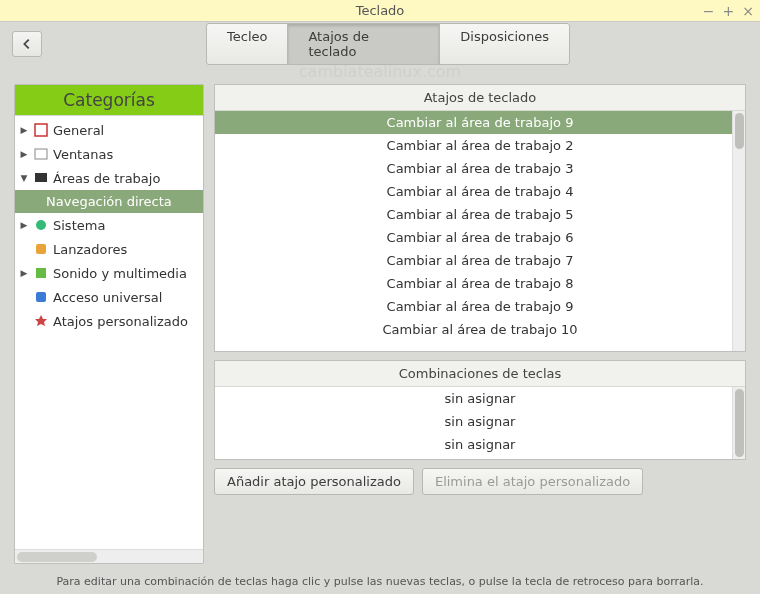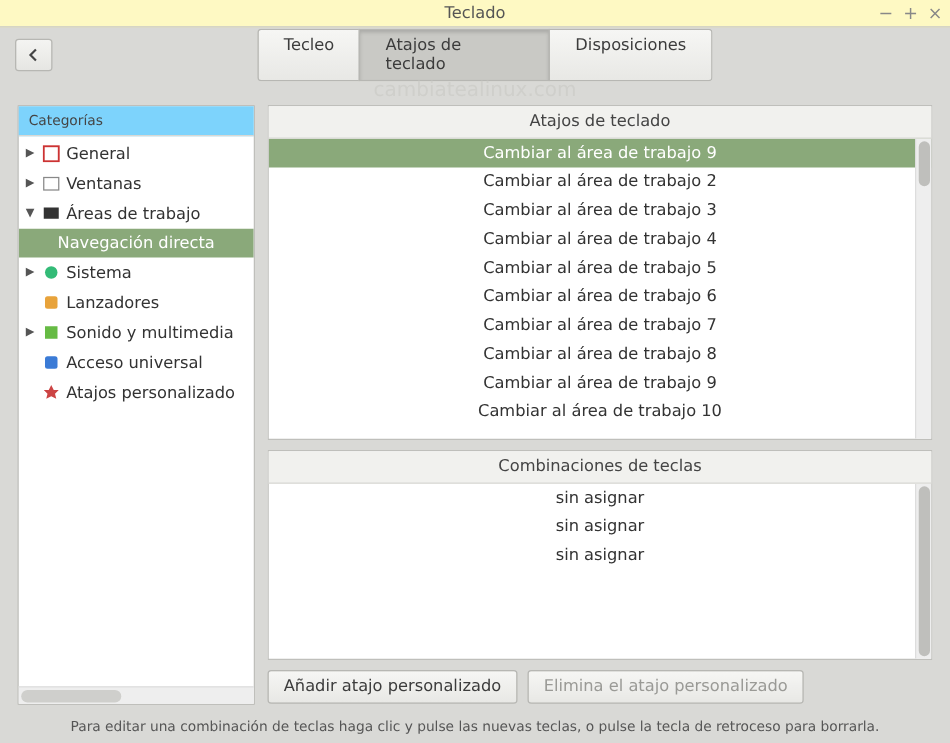--- a/index.html
+++ b/index.html
@@ -92,25 +92,26 @@
     border: 1px solid #bfbfbb;
     border-radius: 1px;
     display: flex;
     flex-direction: column;
   }
   .sidebar {
     width: 190px;
     flex: 0 0 190px;
   }
   .pane-header {
-    background: #7dd3fc;
+    background: #84cc16;
     border-bottom: 1px solid #d8d8d4;
     padding: 5px 8px;
-    font-size: 11px;
+    font-size: 17px;
     color: #444;
+    text-align: center;
   }
   .tree {
     flex: 1;
     overflow: auto;
     padding: 2px 0;
   }
   .tree-item {
     display: flex;
     align-items: center;
     gap: 4px;
@@ -150,21 +151,21 @@
     flex-direction: column;
     gap: 8px;
   }
   .panel {
     background: #fff;
     border: 1px solid #bfbfbb;
     display: flex;
     flex-direction: column;
   }
   .panel.shortcuts { height: 268px; }
-  .panel.combos { flex: 0 0 auto; height: 168px; }
+  .panel.combos { flex: 0 0 auto; height: 100px; }
   .panel-header {
     background: #f1f1ee;
     border-bottom: 1px solid #d8d8d4;
     padding: 5px 8px;
     text-align: center;
     font-size: 13px;
     color: #444;
   }
   .panel-body {
     flex: 1;

